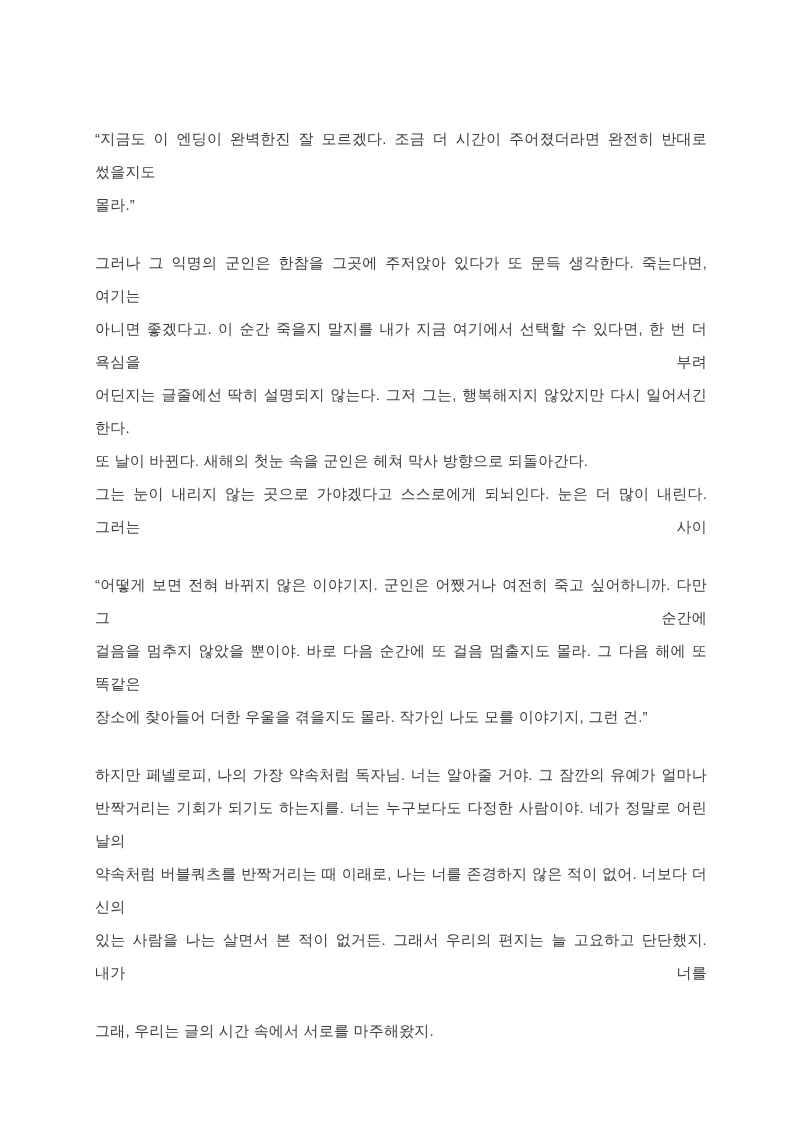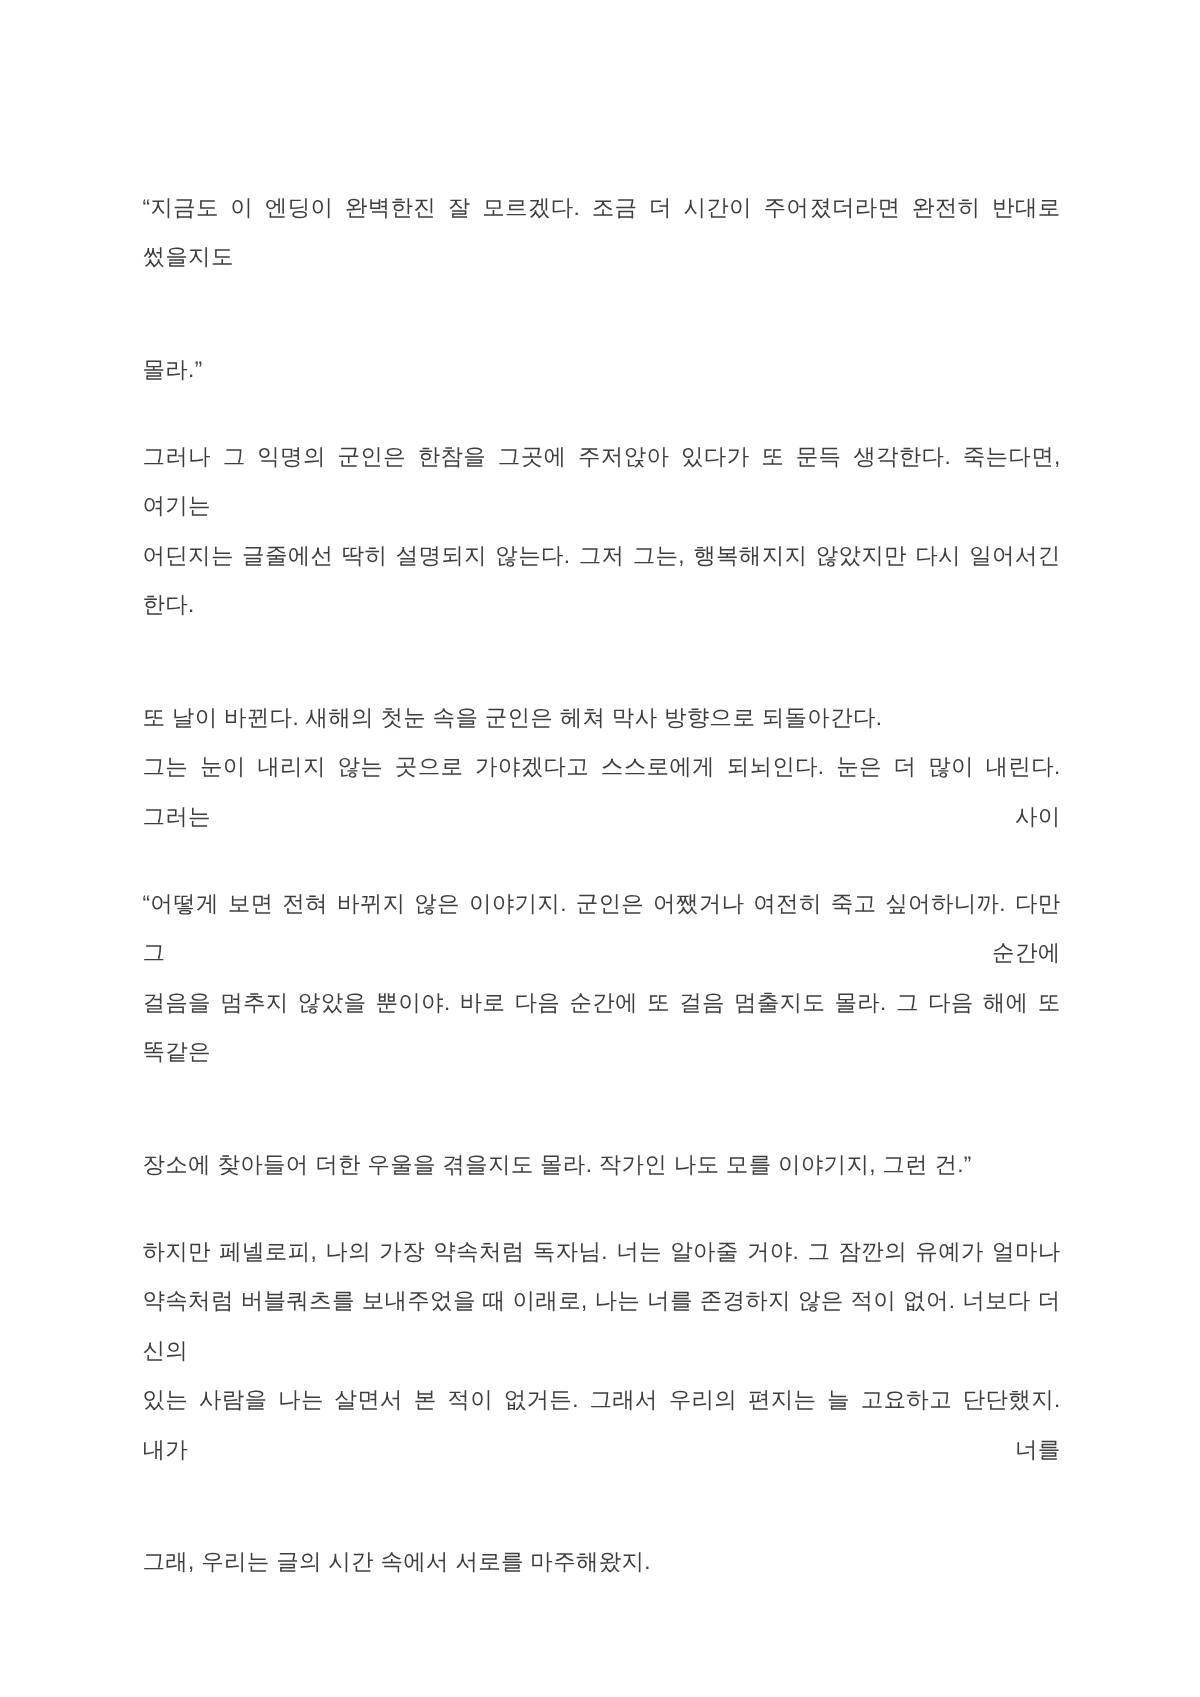--- a/index.html
+++ b/index.html
@@ -29,50 +29,51 @@
   .para {
     margin: 0 0 25px 0;
   }
   .line {
     display: block;
     text-align: justify;
     text-align-last: justify;
   }
   .line.no-stretch {
     text-align-last: left;
-    margin-top: 42px;
   }
 </style>
 </head>
 <body>
 
 <div class="page">
   <div class="content">
 
     <p class="para">
       <span class="line">“지금도 이 엔딩이 완벽한진 잘 모르겠다. 조금 더 시간이 주어졌더라면 완전히 반대로 썼을지도</span>
       <span class="line no-stretch">몰라.”</span>
     </p>
 
     <p class="para">
       <span class="line">그러나 그 익명의 군인은 한참을 그곳에 주저앉아 있다가 또 문득 생각한다. 죽는다면, 여기는</span>
+      <span class="line">아니면 좋겠다고. 이 순간 죽을지 말지를 내가 지금 여기에서 선택할 수 있다면, 한 번 더 욕심을 부려</span>
       <span class="line">어딘지는 글줄에선 딱히 설명되지 않는다. 그저 그는, 행복해지지 않았지만 다시 일어서긴 한다.</span>
       <span class="line no-stretch">또 날이 바뀐다. 새해의 첫눈 속을 군인은 헤쳐 막사 방향으로 되돌아간다.</span>
       <span class="line">그는 눈이 내리지 않는 곳으로 가야겠다고 스스로에게 되뇌인다. 눈은 더 많이 내린다. 그러는 사이</span>
     </p>
 
     <p class="para">
       <span class="line">“어떻게 보면 전혀 바뀌지 않은 이야기지. 군인은 어쨌거나 여전히 죽고 싶어하니까. 다만 그 순간에</span>
       <span class="line">걸음을 멈추지 않았을 뿐이야. 바로 다음 순간에 또 걸음 멈출지도 몰라. 그 다음 해에 또 똑같은</span>
       <span class="line no-stretch">장소에 찾아들어 더한 우울을 겪을지도 몰라. 작가인 나도 모를 이야기지, 그런 건.”</span>
     </p>
 
     <p class="para">
       <span class="line">하지만 페넬로피, 나의 가장 약속처럼 독자님. 너는 알아줄 거야. 그 잠깐의 유예가 얼마나</span>
-      <span class="line">약속처럼 버블쿼츠를 보내주었을 때 이래로, 나는 너를 존경하지 않은 적이 없어. 너보다 더 신의</span>
+      <span class="line">반짝거리는 기회가 되기도 하는지를. 너는 누구보다도 다정한 사람이야. 네가 정말로 어린 날의</span>
+      <span class="line">약속처럼 버블쿼츠를 반짝거리는 때 이래로, 나는 너를 존경하지 않은 적이 없어. 너보다 더 신의</span>
       <span class="line">있는 사람을 나는 살면서 본 적이 없거든. 그래서 우리의 편지는 늘 고요하고 단단했지. 내가 너를</span>
     </p>
 
     <p class="para">
       <span class="line no-stretch">그래, 우리는 글의 시간 속에서 서로를 마주해왔지.</span>
 
     </p>
 
   </div>
 </div>

